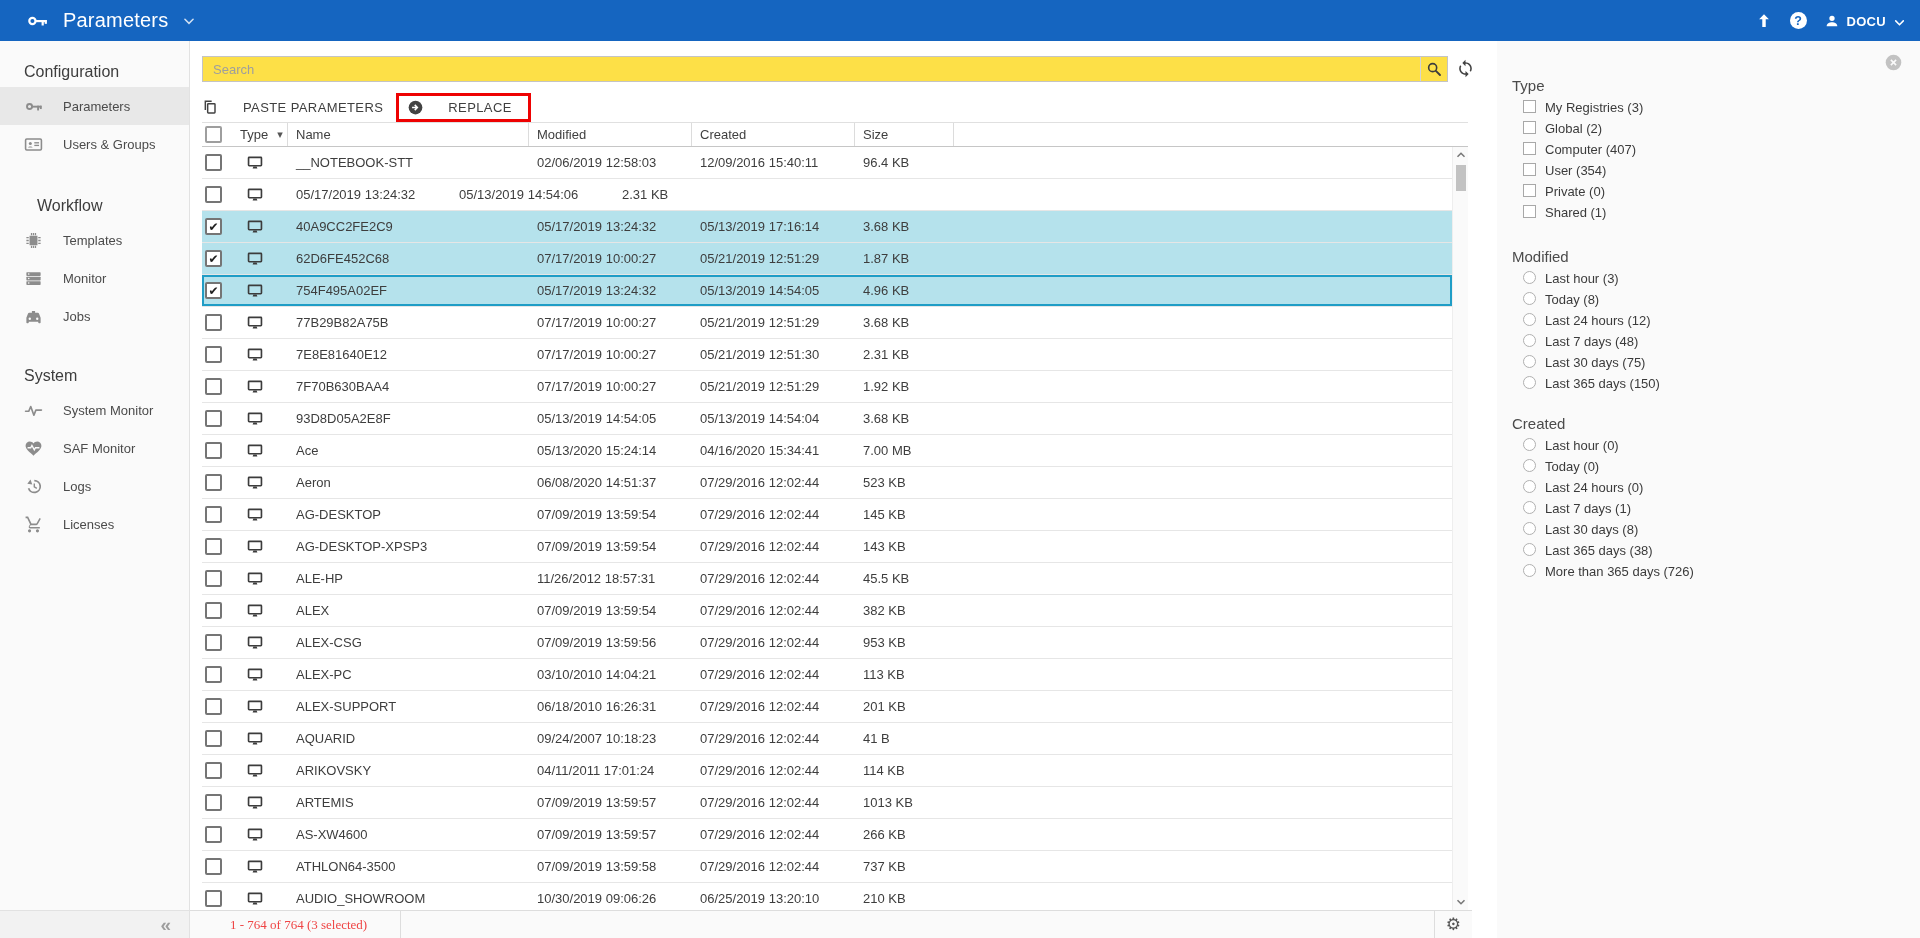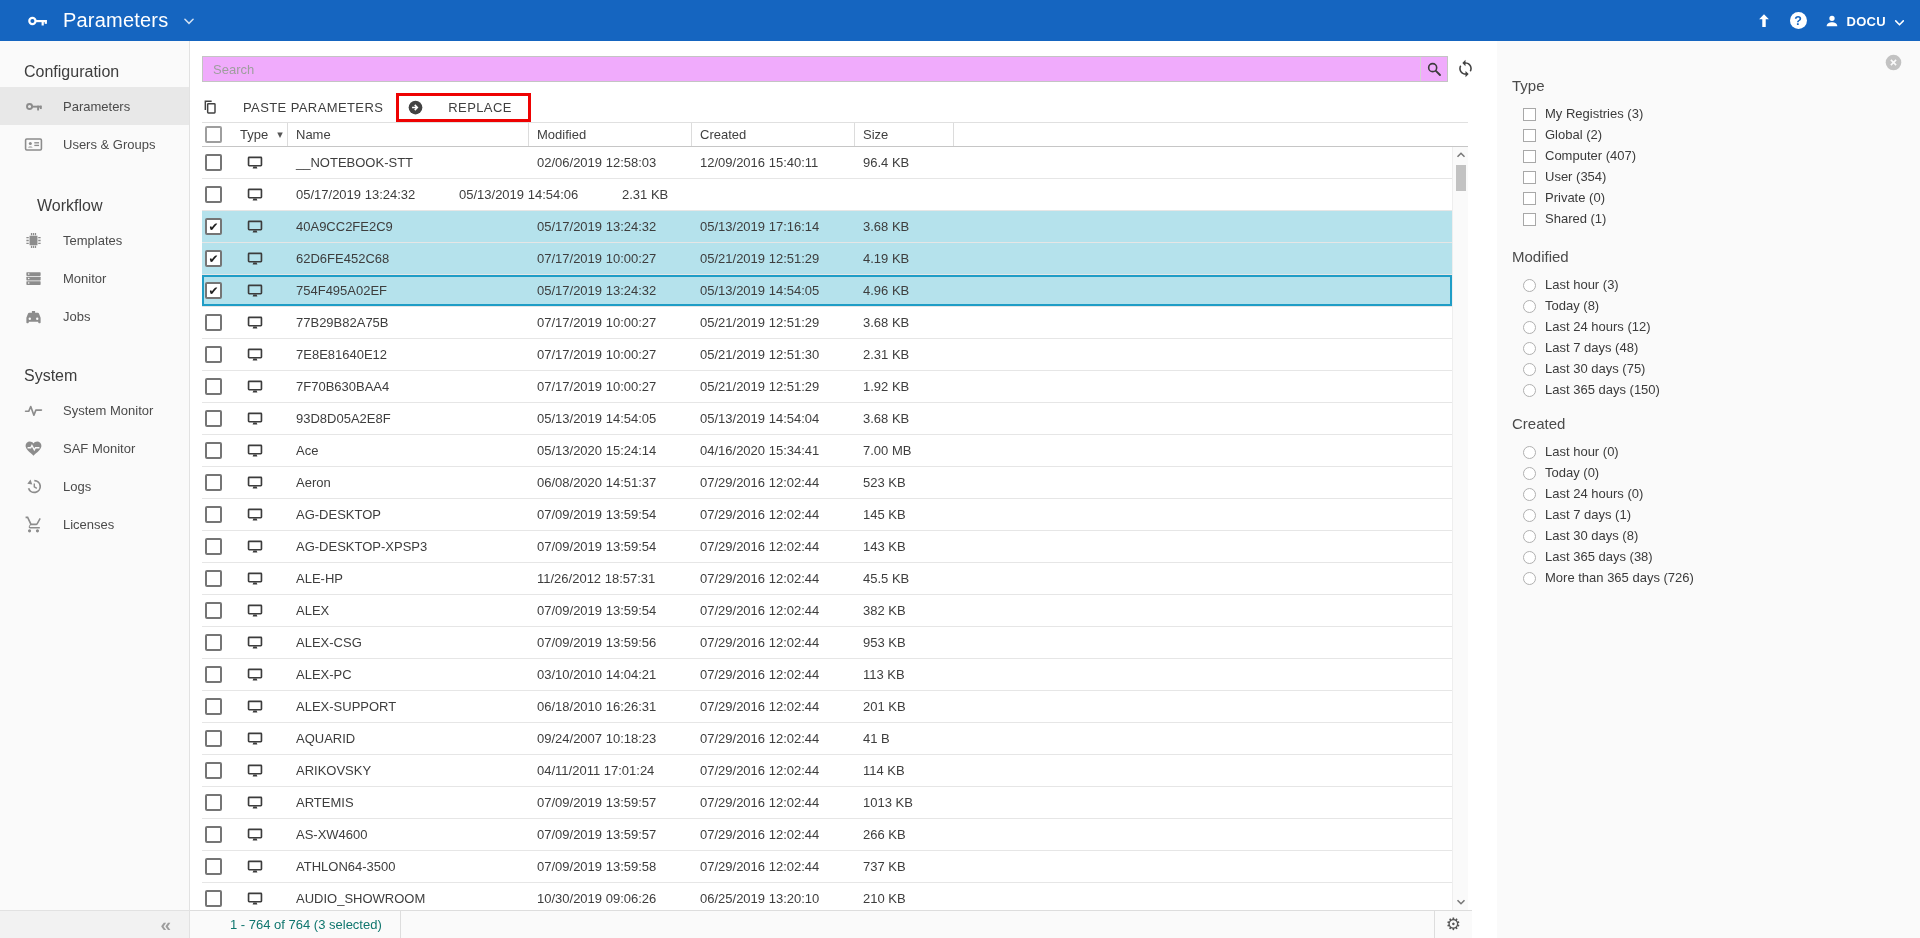--- a/index.html
+++ b/index.html
@@ -32,21 +32,21 @@
   .side-bottom { position:absolute; left:0; bottom:0; width:189px; height:28px; background:#f2f2f2;
     border-top:1px solid #e2e2e2; display:flex; align-items:center; justify-content:flex-end; padding-right:18px; }
   .collapse-gl { color:#9e9e9e; font-size:19px; line-height:1; font-weight:bold; }
 
   
   .main { position:absolute; left:190px; top:41px; width:1292px; height:897px; background:#fff; }
 
   .search-row { position:absolute; left:12px; top:15px; width:1274px; height:26px; display:flex; align-items:center; }
   .search-box { position:relative; width:1248px; height:26px; }
   .search-box input { width:100%; height:100%; border:1px solid #c4c4c4; padding:0 34px 0 10px;
-    font-size:13px; color:#333; font-family:inherit; background:#f0abfc; outline:none; }
+    font-size:13px; color:#333; font-family:inherit; background:#fde047; outline:none; }
   .search-box input::placeholder { color:#9e9e9e; }
   .search-icozone { position:absolute; right:1px; top:1px; bottom:1px; width:27px; border-left:1px solid #d4d4d4;
     display:flex; align-items:center; justify-content:center; color:#3c3c3c; }
   .search-icozone svg { width:16px; height:16px; }
   .sync-btn { margin-left:8px; width:20px; height:20px; color:#424242; cursor:pointer; }
   .sync-btn svg { width:19px; height:19px; }
 
   .toolbar { position:absolute; left:12px; top:47px; height:38px; display:flex; align-items:center; }
   .tbtn { display:flex; align-items:center; gap:25px; font-size:13px; color:#3f3f3f;
     letter-spacing:.4px; background:none; border:none; cursor:pointer; font-family:inherit; }
@@ -80,35 +80,35 @@
   .mon-ico { width:18px; height:18px; color:#3c3c3c; margin-left:6px; }
 
   .vscroll { position:absolute; right:0; top:25px; bottom:0; width:16px; background:#fafafa;
     border-left:1px solid #eee; }
   .vs-arrow { position:absolute; left:0; width:100%; height:14px; color:#777; }
   .vs-arrow svg { width:14px; height:14px; display:block; margin:0 auto; }
   .vs-thumb { position:absolute; left:3px; top:18px; width:10px; height:26px; background:#c2c2c2; }
 
   .statusbar { position:absolute; left:0; right:10px; bottom:0; height:28px; background:#fafafa;
     border-top:1px solid #ddd; display:flex; align-items:center; }
-  .status-text { margin-left:40px; font-size:13px; color:#0f766e; }
+  .status-text { margin-left:40px; font-size:13px; color:#ef4444;font-family:Liberation Serif, serif; }
   .status-div { position:absolute; left:210px; top:0; bottom:0; width:1px; background:#ddd; }
   .status-right { margin-left:auto; display:flex; align-items:center; height:100%;
     border-left:1px solid #ddd; padding:0 11px; }
   .gear-gl { font-size:17px; color:#555; line-height:1; cursor:pointer; }
 
   
   .rightpanel { position:absolute; left:1497px; top:41px; width:423px; height:897px; background:#fafafa; }
   .panel-close { position:absolute; top:13px; right:18px; width:17px; height:17px; cursor:pointer; }
   .ftitle { font-size:15px; color:#4b4b4b; padding-left:15px; }
   .fs-type .ftitle { padding-top:36px; }
   .fs-mod  .ftitle { padding-top:22px; }
   .fs-cre  .ftitle { padding-top:18px; }
   .flist { padding-top:6px; }
-  .frow { height:21px; display:flex; align-items:flex-end; gap:9px; padding-left:26px;
+  .frow { height:21px; display:flex; align-items:flex-start; gap:9px; padding-left:26px;
     font-size:13px; color:#3b3b3b; cursor:pointer; }
   .fcb { width:13px; height:13px; border:1px solid #a8a8a8; background:#fff; flex:none; }
   .frd { width:13px; height:13px; border:1px solid #b0b0b0; border-radius:50%; background:#fff; flex:none; }
 </style>
 </head>
 <body>
 
 <div class="topbar">
   <svg class="appicon" viewBox="0 0 24 24" fill="currentColor">
     <circle cx="7" cy="12" r="3.4" fill="none" stroke="currentColor" stroke-width="2.4"></circle>
@@ -341,21 +341,21 @@
           </div>
           <div class="hc c-type">
             <svg class="mon-ico" viewBox="0 0 24 24">
               <rect x="3.4" y="4.4" width="17.2" height="11.2" rx=".8" fill="none" stroke="currentColor" stroke-width="2.2"></rect>
               <path d="M9.8 16.8h4.4l1 2.6H8.8z" fill="currentColor"></path>
             </svg>
           </div>
           <div class="hc c-name">62D6FE452C68</div>
           <div class="hc c-mod">07/17/2019 10:00:27</div>
           <div class="hc c-cre">05/21/2019 12:51:29</div>
-          <div class="hc c-size">4.19 KB</div>
+          <div class="hc c-size">1.87 KB</div>
           <div class="hc c-fill"></div>
         </div>
         <div class="trow sel focused">
           <div class="hc c-check">
             <span class="cb">✔</span>
           </div>
           <div class="hc c-type">
             <svg class="mon-ico" viewBox="0 0 24 24">
               <rect x="3.4" y="4.4" width="17.2" height="11.2" rx=".8" fill="none" stroke="currentColor" stroke-width="2.2"></rect>
               <path d="M9.8 16.8h4.4l1 2.6H8.8z" fill="currentColor"></path>

